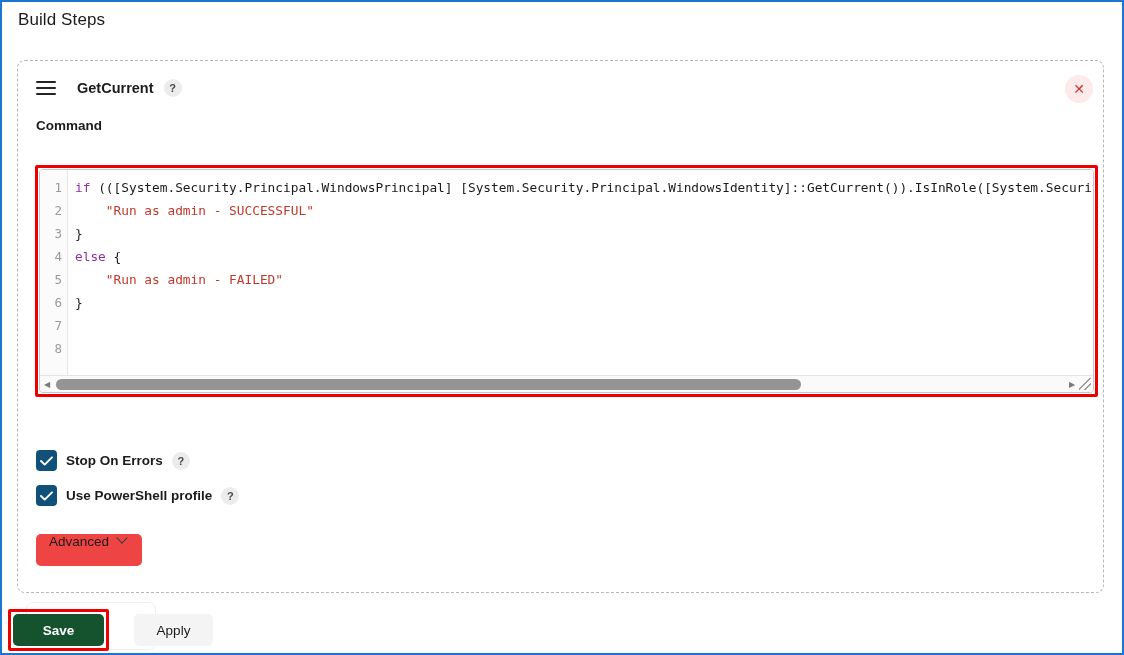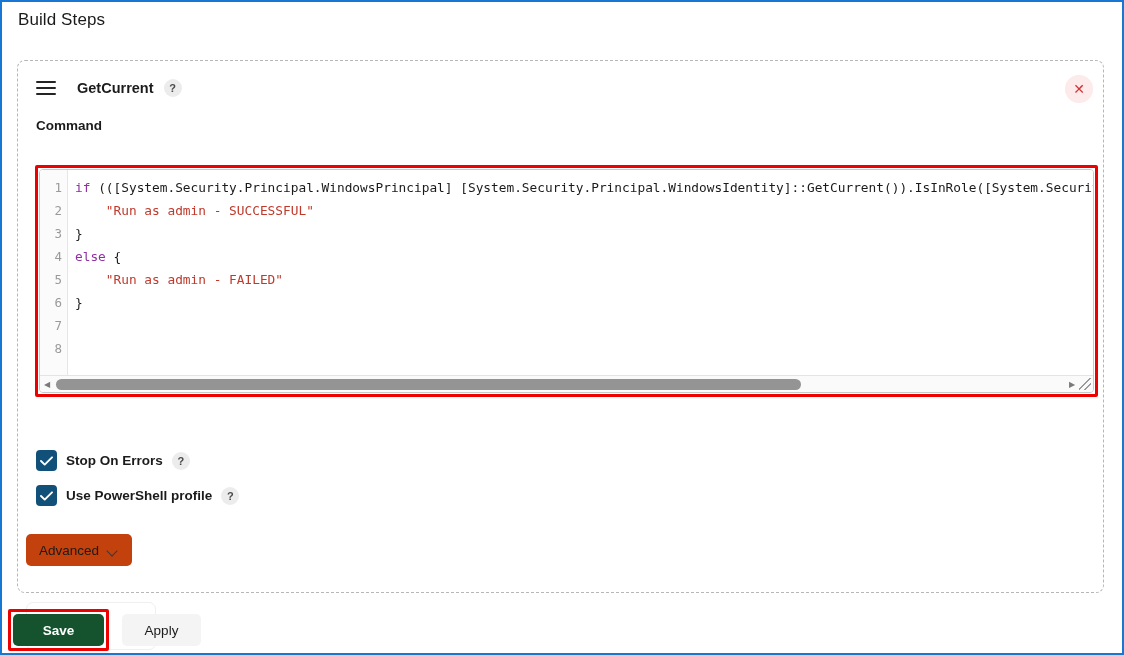--- a/index.html
+++ b/index.html
@@ -233,27 +233,27 @@
   .check-label {
     font-size: 13.5px;
     font-weight: bold;
     color: #1b1b1b;
     cursor: pointer;
   }
 
   
   .advanced-btn {
     position: absolute;
-    left: 8px; top: 473px;
+    left: 18px; top: 473px;
     height: 32px;
     padding: 0 13px;
-    background: #c2410c;
+    background: #ef4444;
     border: none;
     border-radius: 5px;
-    display: flex; align-items: center; gap: 9px;
+    display: flex; align-items: flex-start; gap: 9px;
     font-size: 13.5px;
     color: #1b1b1b;
     font-family: "Liberation Sans", sans-serif;
     cursor: pointer;
   }
   .chev {
     width: 11px; height: 7px;
     position: relative;
   }
   .chev::after {
@@ -289,21 +289,21 @@
     border: none;
     border-radius: 5px;
     color: #ffffff;
     font-size: 13.5px;
     font-weight: bold;
     font-family: "Liberation Sans", sans-serif;
     cursor: pointer;
   }
   .apply-btn {
     position: absolute;
-    left: 120px; top: 612px;
+    left: 132px; top: 612px;
     width: 79px; height: 32px;
     background: #f4f4f4;
     border: none;
     border-radius: 5px;
     color: #1b1b1b;
     font-size: 13.5px;
     font-family: "Liberation Sans", sans-serif;
     cursor: pointer;
   }
 </style>

